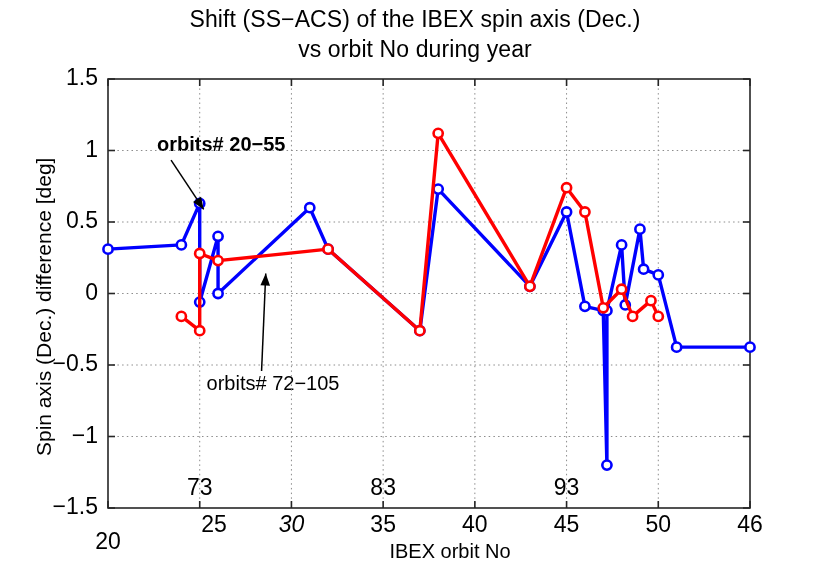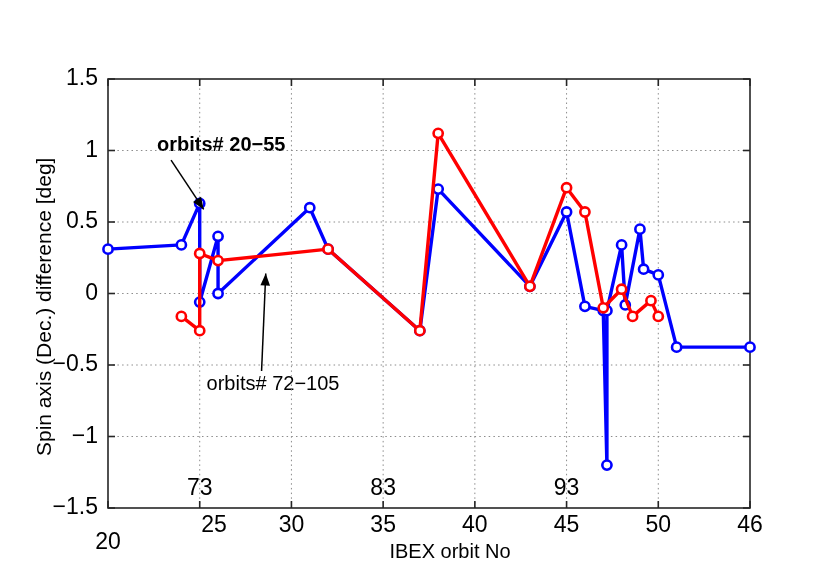--- a/index.html
+++ b/index.html
@@ -20,38 +20,40 @@
   .xtick{position:absolute;font-size:23px;text-align:center;width:80px;}
   .inlab{position:absolute;font-size:23px;text-align:center;width:80px;}
   .annot{position:absolute;font-size:20px;white-space:nowrap;}
 </style>
 </head>
 <body>
 
 <div id="stage">
 
   <div class="title">
+    <span>Shift (SS−ACS) of the IBEX spin axis (Dec.)</span>
+    <span>vs orbit No during year</span>
   </div>
 
   <div class="ylab">Spin axis (Dec.) difference [deg]</div>
   <div class="xlab">IBEX orbit No</div>
 
   <div id="ytick-layer">
       <div class="ytick" style="top: 493px;">−1.5</div>
       <div class="ytick" style="top: 421.5px;">−1</div>
       <div class="ytick" style="top: 350px;">−0.5</div>
       <div class="ytick" style="top: 278.5px;">0</div>
       <div class="ytick" style="top: 207px;">0.5</div>
       <div class="ytick" style="top: 135.5px;">1</div>
       <div class="ytick" style="top: 64px;">1.5</div>
     </div>
   <div id="xtick-layer">
       <div class="xtick" style="left: 68px; top: 528px;">20</div>
       <div class="xtick" style="left: 174px; top: 511px;">25</div>
-      <div class="xtick" style="left: 251.429px; top: 511px;">30</div>
+      <div class="xtick" style="left: 251.429px; top: 511px; font-style: italic;">30</div>
       <div class="xtick" style="left: 343.143px; top: 511px;">35</div>
       <div class="xtick" style="left: 434.857px; top: 511px;">40</div>
       <div class="xtick" style="left: 526.571px; top: 511px;">45</div>
       <div class="xtick" style="left: 618.286px; top: 511px;">50</div>
       <div class="xtick" style="left: 710px; top: 511px;">46</div>
     </div>
   <div id="inner-layer">
       <div class="inlab" style="left: 159.714px; top: 474px;">73</div>
       <div class="inlab" style="left: 343.143px; top: 474px;">83</div>
       <div class="inlab" style="left: 526.571px; top: 474px;">93</div>

